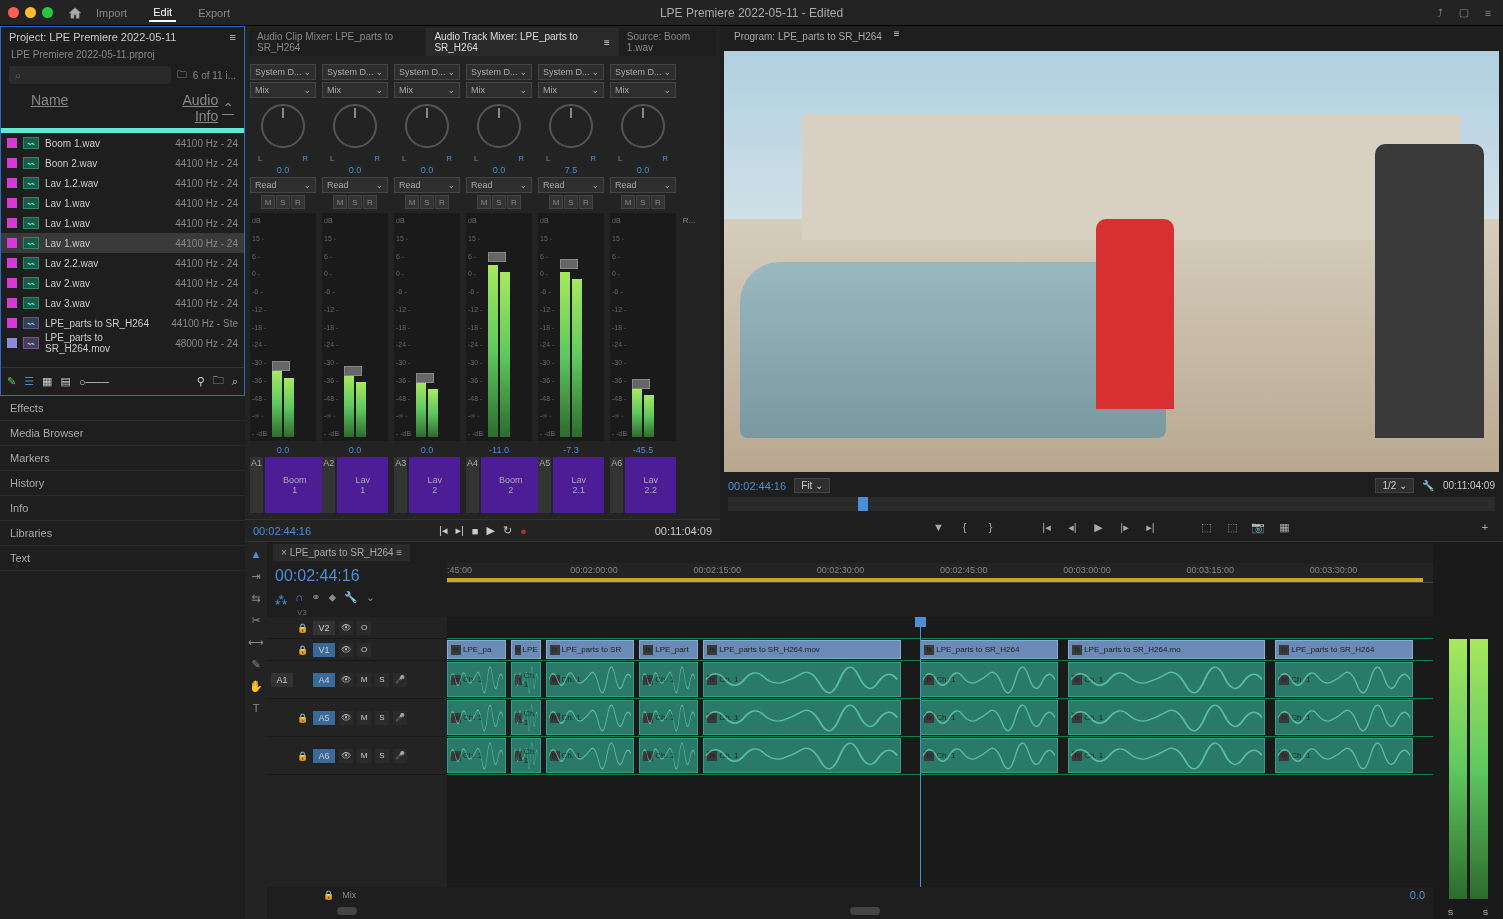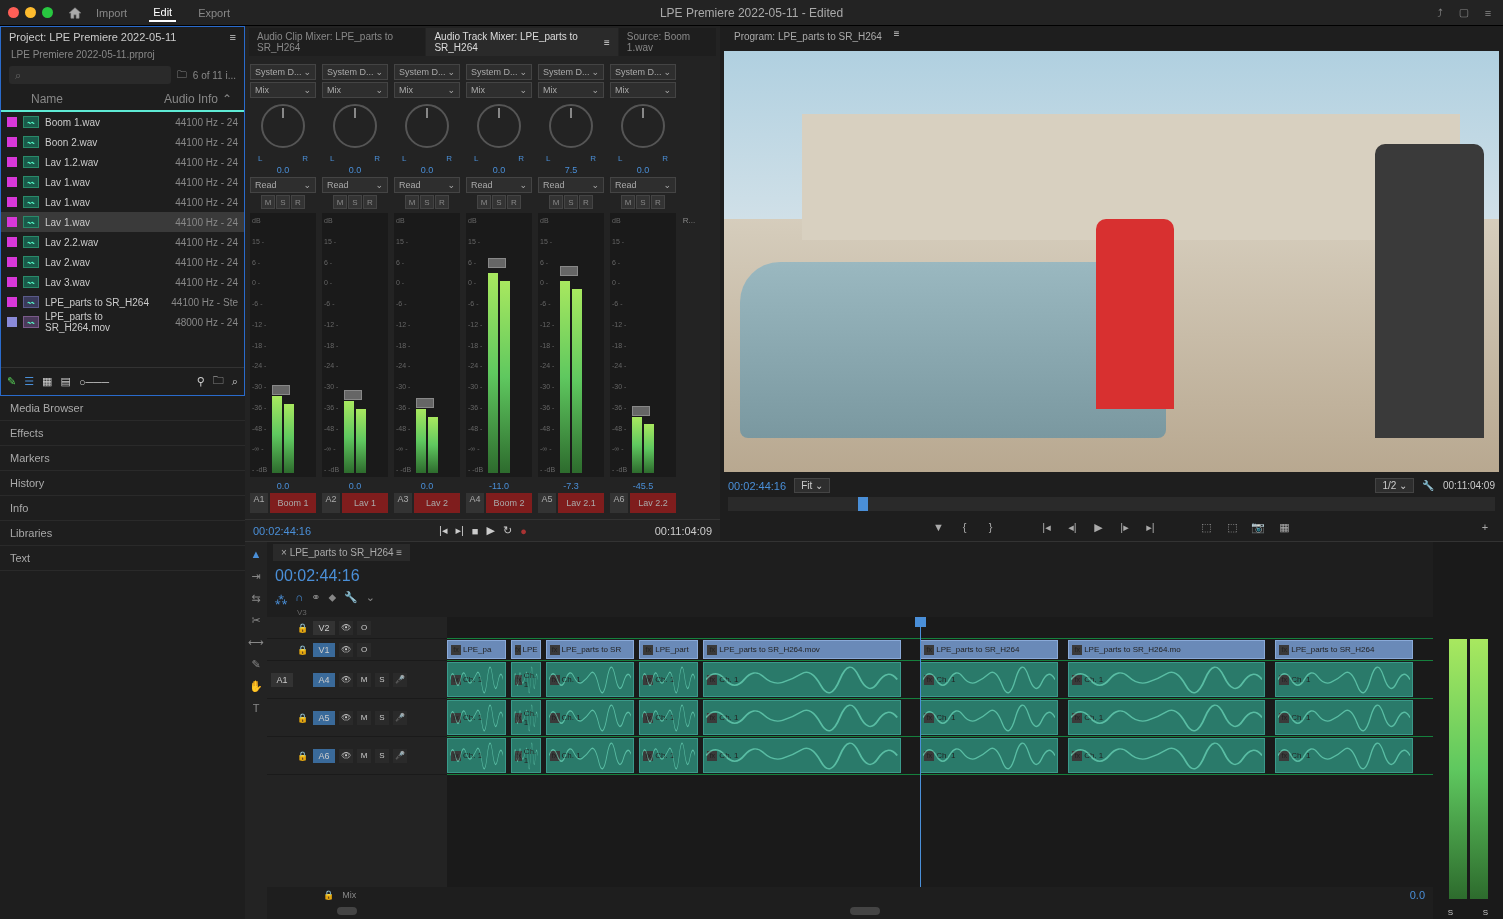--- a/index.html
+++ b/index.html
@@ -15,21 +15,21 @@
 .topbar .righticons { margin-left:auto; display:flex; gap:10px; color:#888;}
 .icn { width:14px; height:14px; display:inline-flex; align-items:center; justify-content:center; fill:#888; stroke:#888;}
 .main { display:flex; height:calc(919px - 26px);}
 .leftcol { width:245px; display:flex; flex-direction:column; background:#1e1e1e;}
 .projpanel { border:1px solid #2a6bcc; flex:0 0 370px; display:flex; flex-direction:column;justify-content:space-between;}
 .panelhead { display:flex; justify-content:space-between; padding:4px 8px; color:#ccc; font-size:11px;}
 .projfile { padding:2px 10px; color:#888; font-size:10px;}
 .searchrow { display:flex; align-items:center; padding:4px 8px; gap:6px;}
 .searchbox { flex:1; background:#2a2a2a; height:18px; border-radius:3px; display:flex; align-items:center; padding:0 6px; color:#666;}
 .bincount { color:#888; font-size:10px; margin-left:auto;}
-.colhead { display:flex; padding:4px 10px 4px 30px; color:#888; font-size:12px; border-bottom:2px solid #5eead4;}
+.colhead { display:flex; padding:4px 10px 4px 30px; color:#888; font-size:14px; border-bottom:5px solid #5eead4;text-decoration:underline;}
 .colhead .c1{flex:1}.colhead .c2{width:70px; text-align:right; display:flex; gap:4px; align-items:center;}
 .filelist { flex:1; overflow:auto;}
 .filerow { display:flex; align-items:center; padding:2px 6px; height:20px; font-size:10px;}
 .filerow.sel { background:#3a3a3a;}
 .colorlabel { width:10px; height:10px; margin-right:6px;}
 .fileicon { width:16px; height:12px; background:#1a5a4a; border:1px solid #2a8a6a; margin-right:6px; display:flex; align-items:center; justify-content:center; font-size:7px; color:#5fc;}
 .fileicon.seq { background:#3a3a5a; border-color:#5a5a8a;}
 .fileicon.mov { background:#4a3a5a; border-color:#7a5a8a;}
 .filerow .fname{flex:1; color:#ccc;}
 .filerow .finfo{width:75px; text-align:right; color:#888;}
@@ -50,21 +50,21 @@
 .val0{font-size:9px; color:#4a8fd8;}
 .msr { display:flex; gap:1px;}
 .msr div{width:14px; height:14px; background:#333; font-size:8px; display:flex; align-items:center; justify-content:center; color:#888; border:1px solid #444;}
 .faderbox { flex:1; width:66px; display:flex; position:relative; background:#1a1a1a; margin-top:2px;}
 .scale { width:20px; font-size:7px; color:#666; display:flex; flex-direction:column; justify-content:space-between; padding:4px 2px;}
 .meterwrap{flex:1; display:flex; gap:2px; align-items:flex-end; padding:4px 2px; position:relative;}
 .meterbar{width:10px; background:linear-gradient(to top, #2d6b2d, #5fc85f, #a8e85f); }
 .faderhandle{position:absolute; width:18px; height:10px; background:#666; border:1px solid #888; left:2px;}
 .chlabel{display:flex; width:66px; font-size:9px; color:#aaa; gap:2px;}
 .chlabel .an{width:18px; background:#333; text-align:center; padding:1px;}
-.chlabel .nm{flex:1; background:#7f1d1d; text-align:center; padding:5px;}
+.chlabel .nm{flex:1; background:#4c1d95; text-align:center; padding:18px;}
 .chdb{font-size:9px; color:#4a8fd8; margin-top:2px;}
 .mixerfoot { display:flex; align-items:center; padding:4px 8px; gap:8px; border-top:1px solid #333;}
 .tc{color:#4a8fd8; font-size:11px;}
 .programcol { flex:1; display:flex; flex-direction:column; background:#1e1e1e;}
 .progtabs{display:flex; padding:2px 6px; font-size:10px;}
 .progtabs .pt{padding:3px 8px; color:#aaa;}
 .viewer{flex:1; margin:4px; background:linear-gradient(to bottom, #a8c8d8 0%, #c8d8e0 35%, #d8d0c0 35%, #b8a890 100%); position:relative; display:flex; align-items:center; justify-content:center; overflow:hidden;}
 .scene{position:absolute; inset:0;}
 .sky{position:absolute; top:0; left:0; right:0; height:40%; background:linear-gradient(#b0d0e0,#d0e0e8);}
 .bldg{position:absolute; top:15%; left:10%; right:5%; height:30%; background:#d8d0c0;}
@@ -235,22 +235,22 @@
         <span style="color:#4a8fd8">☰</span>
         <span>▦</span>
         <span>▤</span>
         <span>○───</span>
         <span style="margin-left:auto">⚲</span>
         <span>🗀</span>
         <span>⌕</span>
       </div>
     </div>
     <div id="leftpanels">
+        <div class="panellink">Effects</div>
         <div class="panellink">Media Browser</div>
-        <div class="panellink">Effects</div>
         <div class="panellink">Markers</div>
         <div class="panellink">History</div>
         <div class="panellink">Info</div>
         <div class="panellink">Libraries</div>
         <div class="panellink">Text</div>
       </div>
   </div>
 
   <div class="centercol">
     <div class="toprow">
@@ -605,20 +605,33 @@
               </div>
             <div class="tltoolrow">
               <span style="color:#4a8fd8">⁂</span>
               <span style="color:#4a8fd8">∩</span>
               <span>⚭</span>
               <span>⬥</span>
               <span>🔧</span>
               <span>⌄</span>
             </div>
             <div style="font-size:8px; color:#666; padding-left:30px">V3</div>
+          </div>
+          <div style="flex:1">
+            <div class="ruler" id="ruler">
+                <div class="yellowbar"></div>
+                <div class="rt" style="left: 0%;">:45:00</div>
+                <div class="rt" style="left: 12.5%;">00:02:00:00</div>
+                <div class="rt" style="left: 25%;">00:02:15:00</div>
+                <div class="rt" style="left: 37.5%;">00:02:30:00</div>
+                <div class="rt" style="left: 50%;">00:02:45:00</div>
+                <div class="rt" style="left: 62.5%;">00:03:00:00</div>
+                <div class="rt" style="left: 75%;">00:03:15:00</div>
+                <div class="rt" style="left: 87.5%;">00:03:30:00</div>
+              </div>
           </div>
         </div>
         <div class="tracks">
           <div class="trackheads" id="trackheads">
               <div class="trackhead ">
     <div style="width:22px"></div>
     <div class="lock">🔒</div>
     <div class="tn ">V2</div>
     <div class="tbtn">👁</div>
     <div class="tbtn">O</div>

